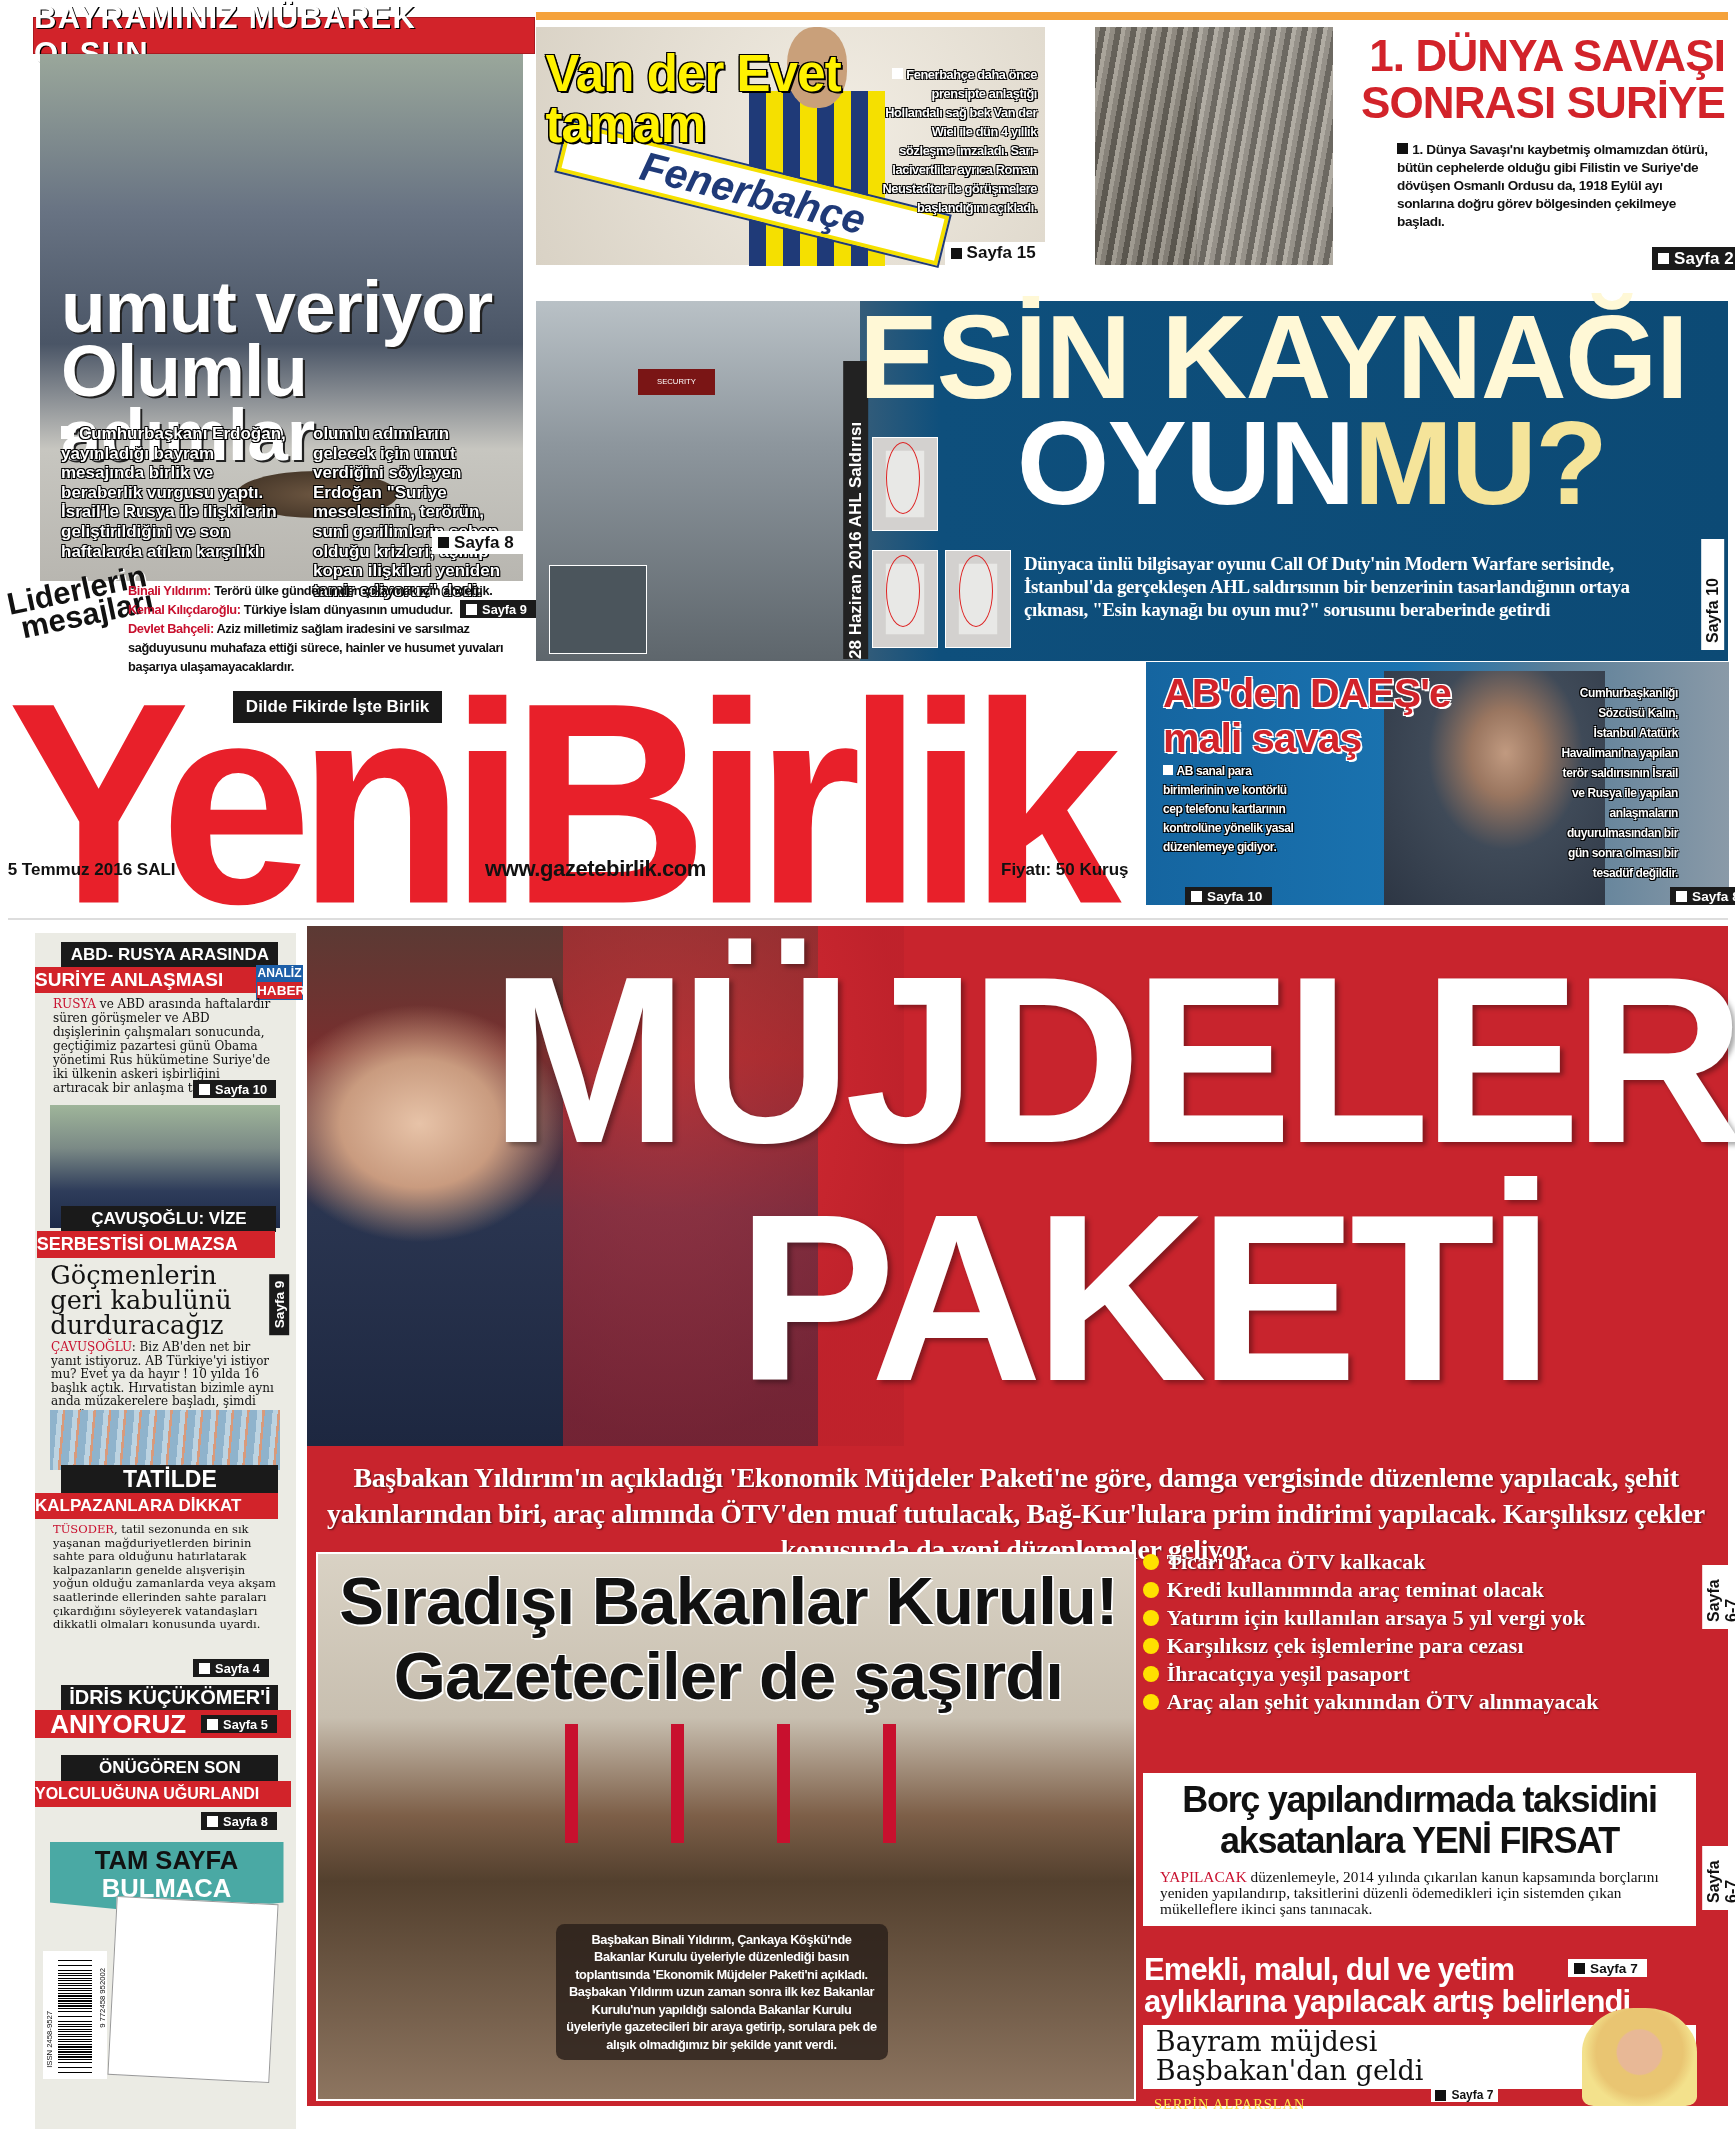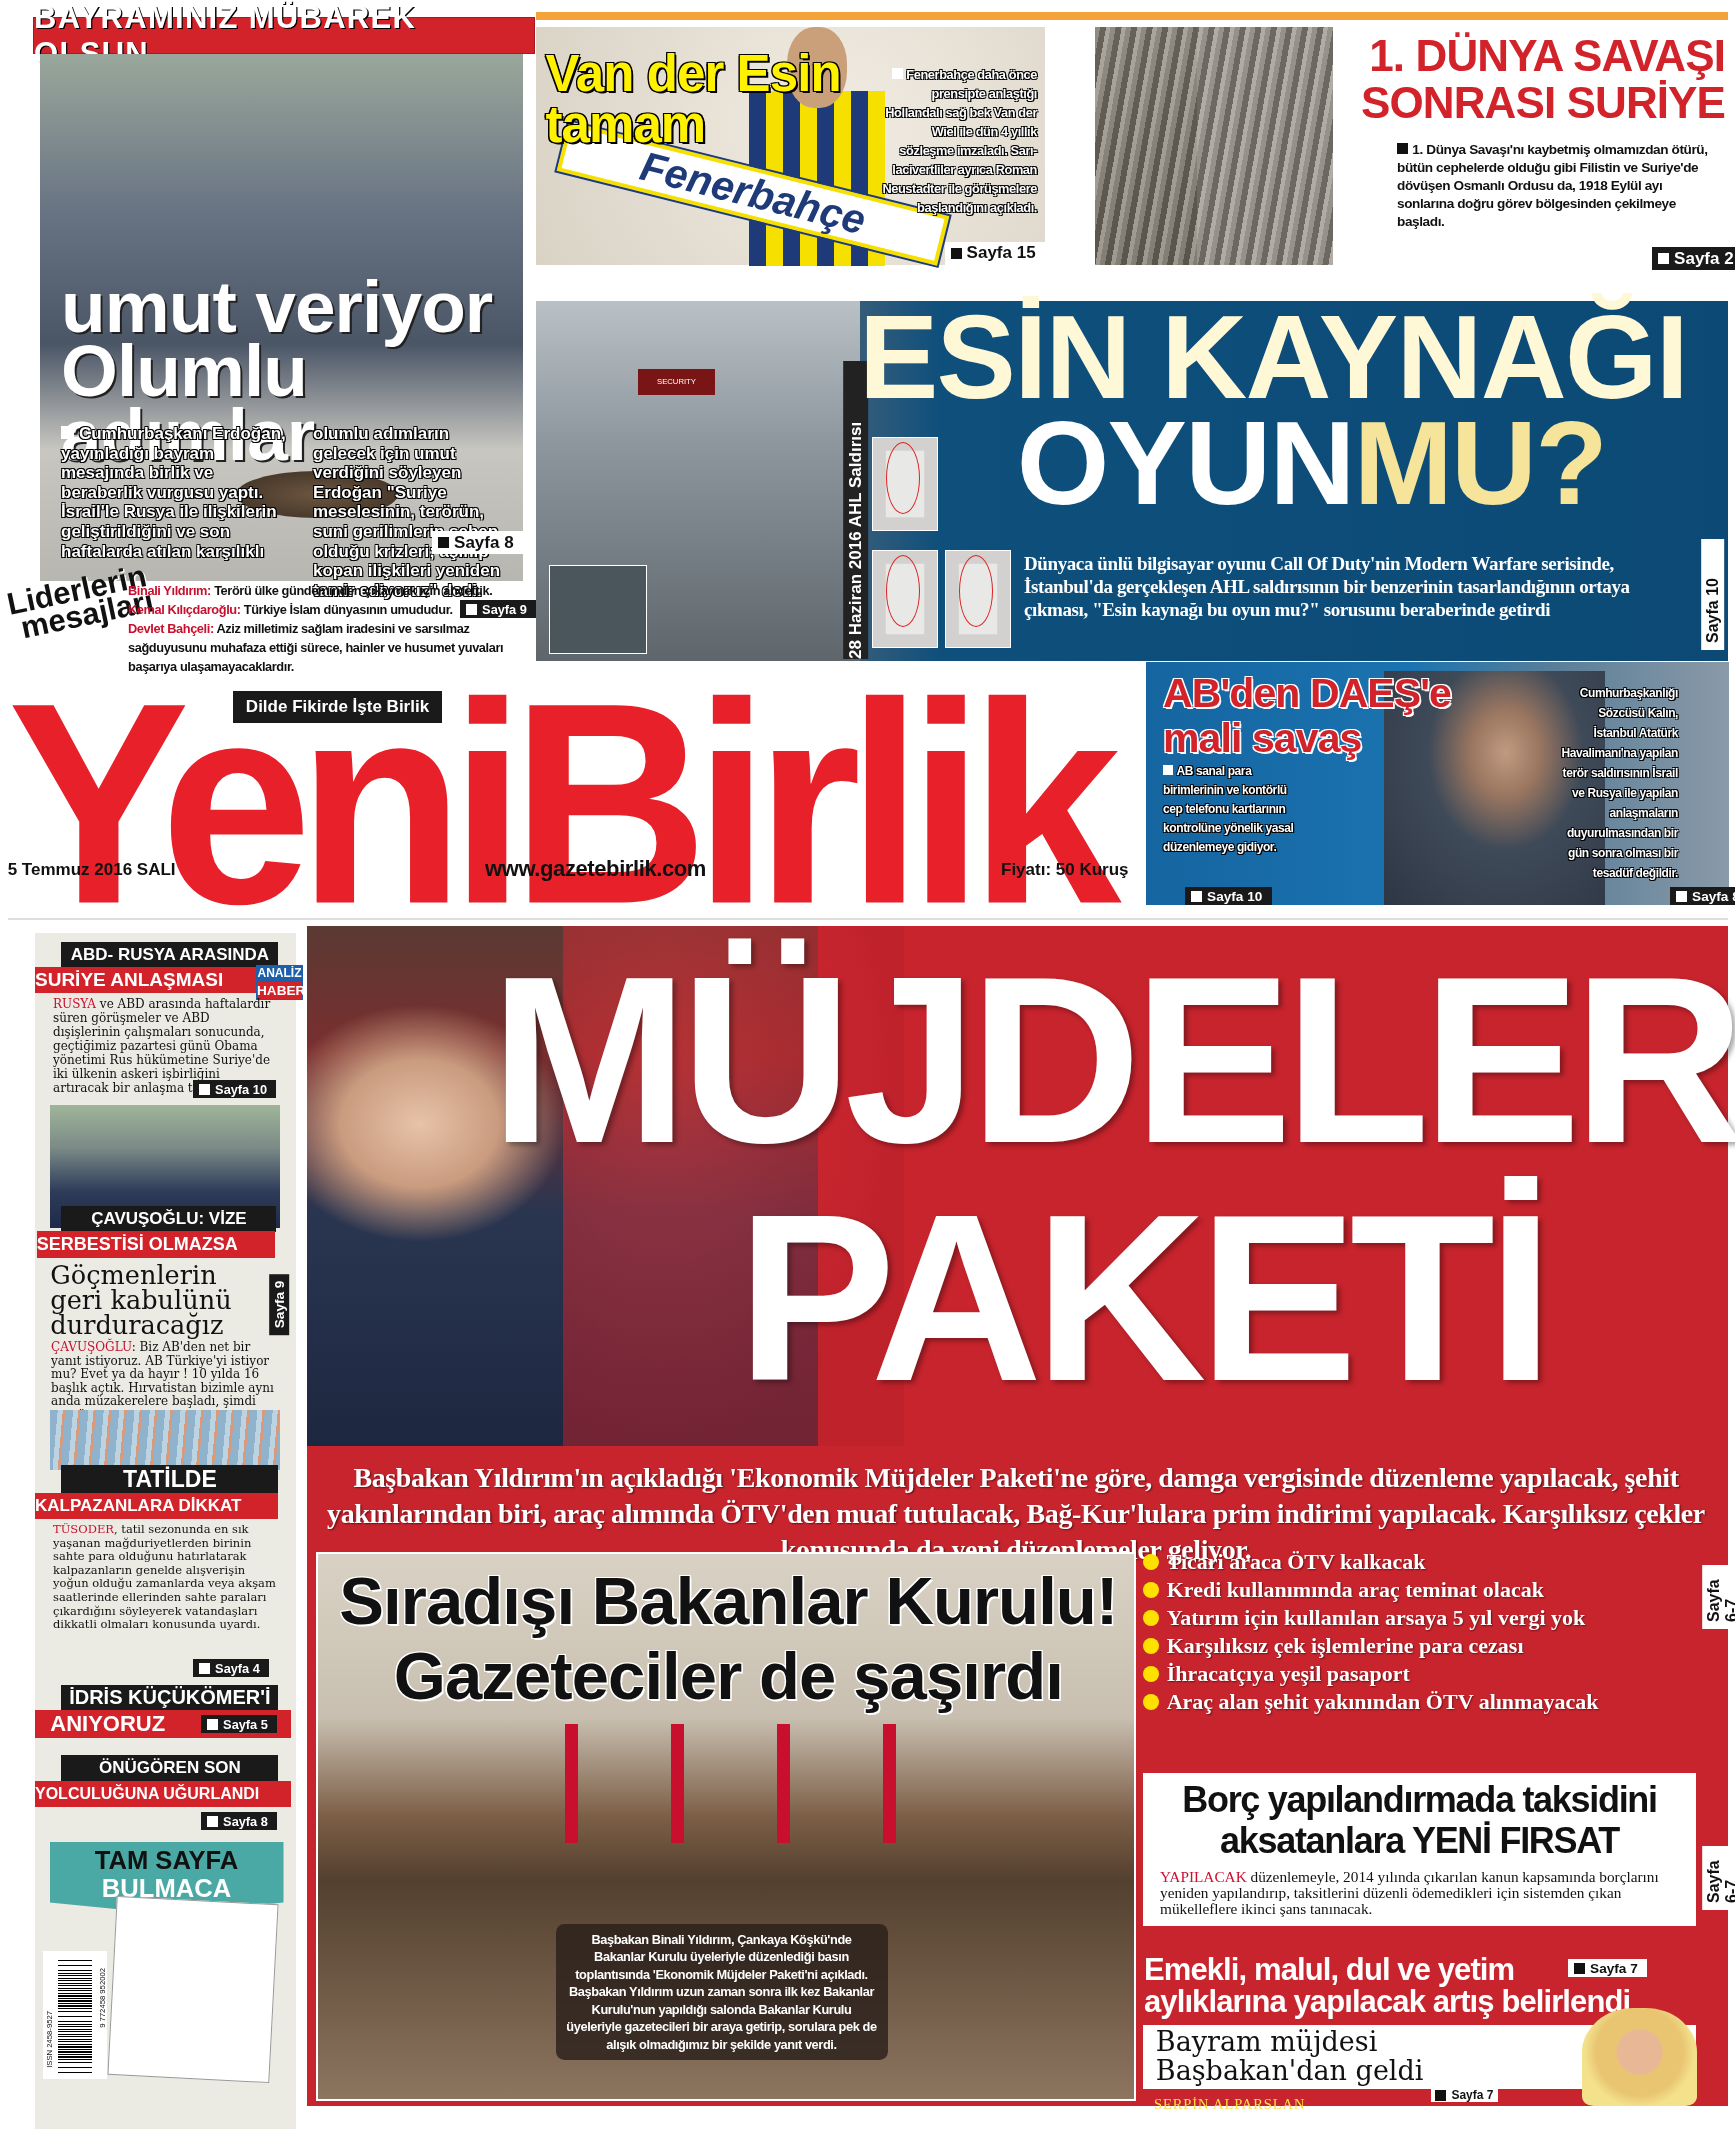--- a/index.html
+++ b/index.html
@@ -53,21 +53,21 @@
 <div class="abs" style="left:460px;top:600px"><span class="sayfa" style="font-size:12.8px">Sayfa 9</span></div>
 
 <div class="abs orange-rule" style="left:536px;top:12px;width:1192px"></div>
 <div class="abs" style="left:536px;top:27px;width:509px;height:238px;background:radial-gradient(circle at 60% 40%,#f1ece2,#d9d2c5)">
   <div class="abs" style="left:213px;top:64px;width:136px;height:175px;background:repeating-linear-gradient(90deg,#1f3a78 0 17px,#f5e000 17px 34px)"></div>
   <div class="abs" style="left:251px;top:0;width:60px;height:81px;border-radius:45%;background:#c9a07a"></div>
   <div class="abs" style="left:21px;top:141px;width:392px;height:51px;background:#fff;border:4.3px solid #f5e000;outline:2.6px solid #1f3a78;transform:rotate(14deg);display:flex;align-items:center;justify-content:center">
     <span style="font-size:41px;font-weight:900;font-style:italic;color:#1f3a78">Fenerbahçe</span>
   </div>
   <div class="abs cond" style="left:9.4px;top:21px;color:#fff200;font-size:51px;line-height:51px;text-shadow:2.1px 2.1px 0 #000,-1.3px -1.3px 0 #000,1.3px -1.3px 0 #000,-1.3px 1.3px 0 #000">
-    <div>Van der Esin</div>
+    <div>Van der Evet</div>
     <div>tamam</div>
   </div>
   <div class="abs shadow-text" style="left:343px;top:38px;width:158px;color:#fff;font-weight:bold;font-size:12.8px;line-height:19px;text-align:right;letter-spacing:-0.4px">
     <span style="display:inline-block;width:11px;height:11px;background:#fff;margin-right:3.4px"></span><span>Fenerbahçe daha önce prensipte anlaştığı Hollandalı sağ bek Van der Wiel ile dün 4 yıllık sözleşme imzaladı. Sarı-lacivertliler ayrıca Roman Neustadter ile görüşmelere başlandığını açıkladı.</span>
   </div>
   <div class="abs" style="right:0;bottom:0"><span class="sayfa light">Sayfa 15</span></div>
 </div>
 
 <div class="abs" style="left:1095px;top:27px;width:102px;height:238px;background:linear-gradient(160deg,#cfcac0,#6e6a62 50%,#3b3832)"></div>
 <div class="abs" style="left:1095px;top:27px;width:238px;height:238px;background:repeating-linear-gradient(100deg,#8a857c 0 5.1px,#5c5850 5.1px 11px,#a8a399 11px 15.3px);opacity:.9"></div>
@@ -150,21 +150,21 @@
   <div class="abs" style="left:15.3px;top:477px;width:230px;height:60px;background:repeating-linear-gradient(95deg,#8fb3cc 0 7.7px,#bcd3e1 7.7px 12.8px,#d99a7b 12.8px 15.3px)"></div>
 
   <div class="abs sb-black" style="left:26.4px;top:532px;width:217px;height:28px;font-size:23px;line-height:28px">TATİLDE</div>
   <div class="abs sb-red" style="left:0;top:560px;width:243px;height:25.6px;font-size:17px;line-height:25.6px">KALPAZANLARA DİKKAT</div>
   <div class="abs serif" style="left:18px;top:590px;width:228px;font-size:11.5px;line-height:13.6px">
     <span style="color:#c8102e">TÜSODER</span><span>, tatil sezonunda en sık yaşanan mağduriyetlerden birinin sahte para olduğunu hatırlatarak kalpazanların genelde alışverişin yoğun olduğu zamanlarda veya akşam saatlerinde ellerinden sahte paraları çıkardığını söyleyerek vatandaşları dikkatli olmaları konusunda uyardı.</span>
   </div>
   <div class="abs" style="left:158px;top:726px"><span class="sayfa" style="font-size:12.8px">Sayfa 4</span></div>
 
   <div class="abs sb-black" style="left:26.4px;top:752px;width:217px;height:25.6px;font-size:20px;line-height:25.6px">İDRİS KÜÇÜKÖMER'İ</div>
-  <div class="abs sb-red" style="left:0;top:777px;width:256px;height:28px;font-size:22px;line-height:28px;text-align:left;padding-left:15.3px">ANIYORUZ</div>
+  <div class="abs sb-red" style="left:0;top:777px;width:256px;height:28px;font-size:26px;line-height:28px;text-align:left;padding-left:15.3px">ANIYORUZ</div>
   <div class="abs" style="left:166px;top:782px"><span class="sayfa" style="font-size:12.8px">Sayfa 5</span></div>
 
   <div class="abs sb-black" style="left:26.4px;top:822px;width:217px;height:26.4px;font-size:17px;line-height:26.4px">ÖNÜGÖREN SON</div>
   <div class="abs sb-red" style="left:0;top:848px;width:256px;height:26.4px;font-size:16px;line-height:26.4px">YOLCULUĞUNA UĞURLANDI</div>
   <div class="abs" style="left:166px;top:879px"><span class="sayfa" style="font-size:12.8px">Sayfa 8</span></div>
 
   <div class="abs" style="left:14.5px;top:909px;width:234px;height:72px;background:#4aa9a4;clip-path:polygon(0 0,100% 0,100% 84%,50% 100%,0 84%);text-align:center;font-weight:900">
     <div style="color:#111;font-size:25.6px;line-height:31px;margin-top:3.4px">TAM SAYFA</div>
     <div style="color:#fff;font-size:25.6px;line-height:25.6px">BULMACA</div>
   </div>

